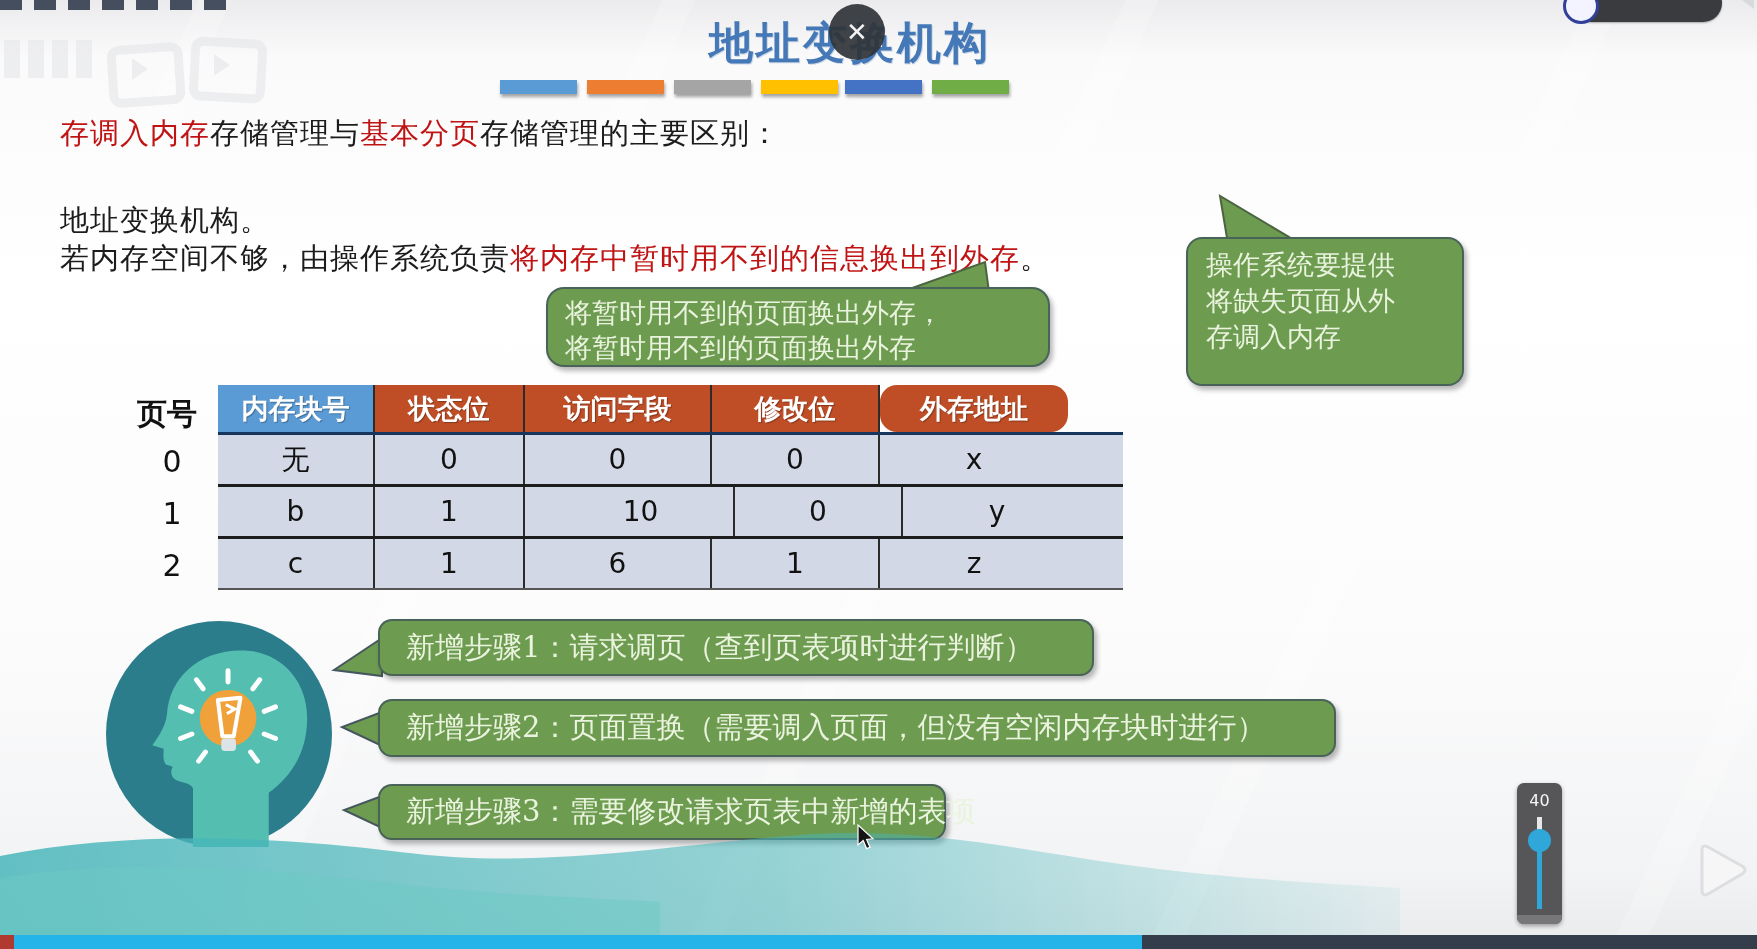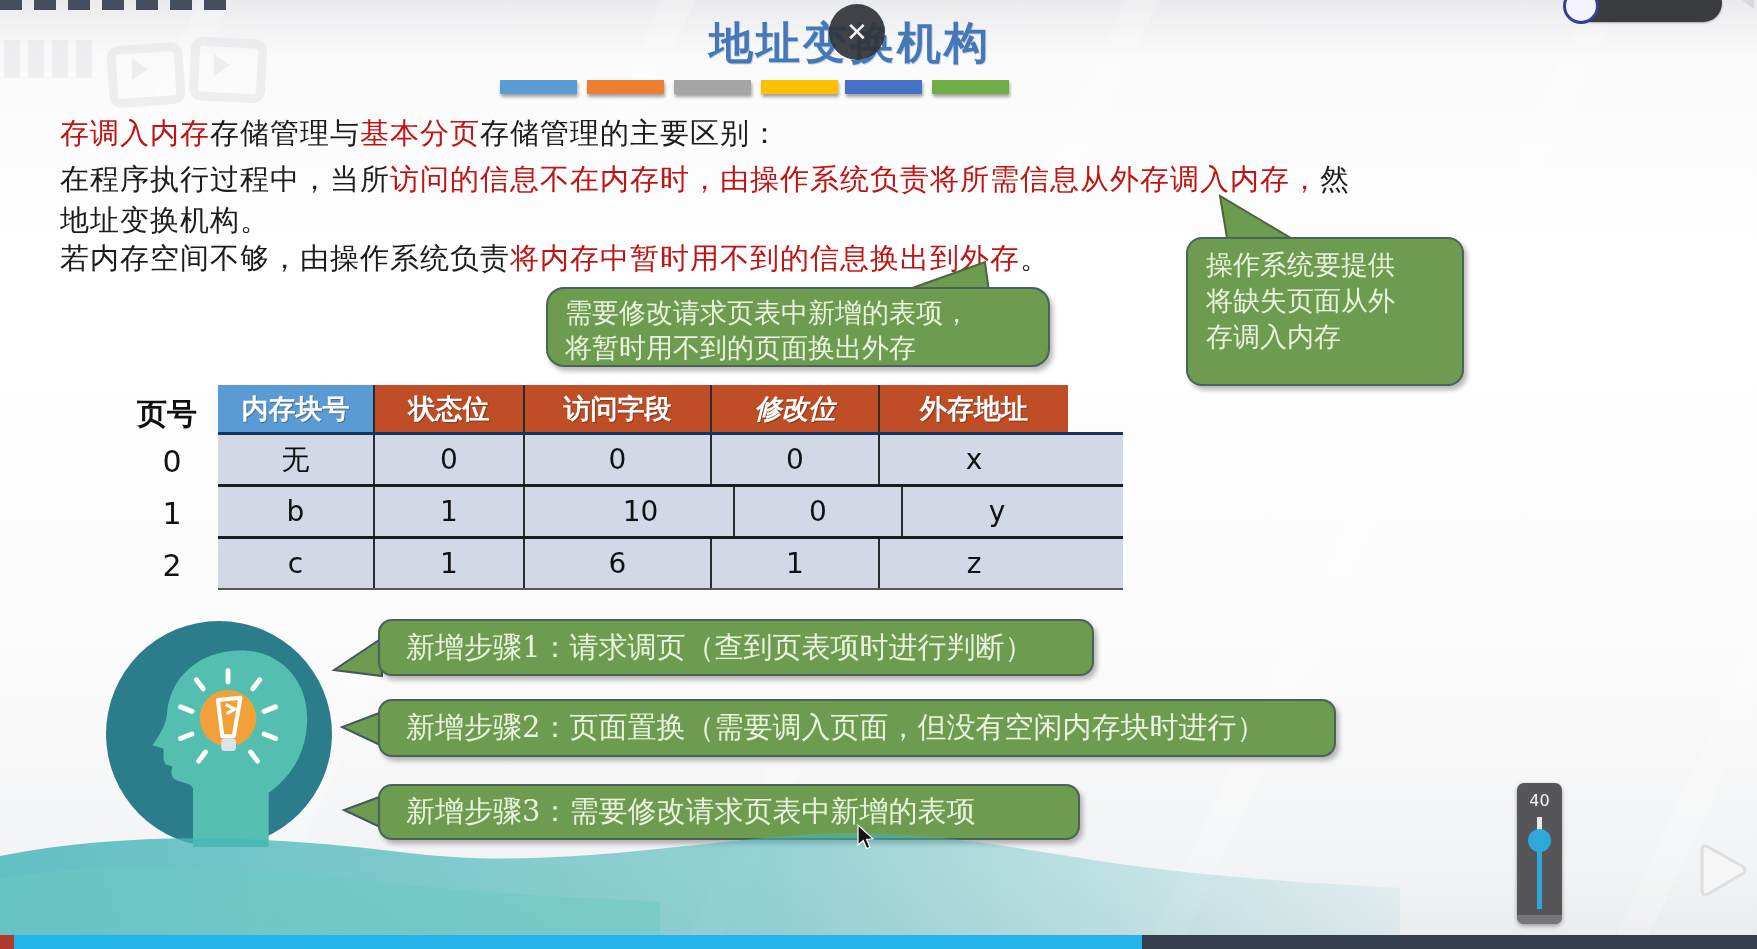--- a/index.html
+++ b/index.html
@@ -24,21 +24,21 @@
     box-shadow:3px 4px 5px rgba(0,0,0,.28);color:#e9f3dd;
     font-family:"DejaVu Serif","Liberation Serif",serif;box-sizing:border-box;}
   .bubble .ln{white-space:nowrap;}
   .tail{position:absolute;}
   
   .pt{position:absolute;left:218px;top:385px;width:905px;}
   .pt-header{display:flex;height:47px;border-bottom:3px solid #17365d;}
   .pt-h{display:flex;align-items:center;justify-content:center;color:#fff;font-weight:bold;
     font-size:27px;border-right:2px solid #2b2b2b;box-sizing:border-box;
     font-family:"DejaVu Sans","Liberation Sans",sans-serif;text-shadow:1px 1px 1px rgba(0,0,0,.3);}
-  .pt-h:last-child{border-right:none;}
+  .pt-h:last-child{border-right:none;border-radius:17px;}
   .pt-row{display:flex;height:49px;background:#d2d8e5;border-bottom:3px solid #1d1d1d;}
   .pt-row:last-child{border-bottom:2px solid #555;}
   .pt-c{display:flex;align-items:center;justify-content:center;font-size:28px;color:#111;
     border-right:2px solid #2b2b2b;box-sizing:border-box;}
   .pt-c:last-child{border-right:none;}
   .row-num{position:absolute;width:60px;text-align:center;font-size:30px;color:#111;}
   .corner-label{position:absolute;left:137px;top:394px;font-size:30px;font-weight:bold;color:#111;
     font-family:"DejaVu Serif","Liberation Serif",serif;}
   
   .vol-panel{left:1517px;top:783px;width:45px;height:141px;background:#565659;border-radius:7px;
@@ -97,56 +97,53 @@
   <div class="accent-bar" style="left: 500px; background: rgb(91, 155, 213);"></div>
   <div class="accent-bar" style="left: 587px; background: rgb(237, 125, 49);"></div>
   <div class="accent-bar" style="left: 674px; background: rgb(165, 165, 165);"></div>
   <div class="accent-bar" style="left: 761px; background: rgb(255, 192, 0);"></div>
   <div class="accent-bar" style="left: 845px; background: rgb(68, 114, 196);"></div>
   <div class="accent-bar" style="left: 932px; background: rgb(112, 173, 71);"></div>
 
   <div class="abs para" style="left:60px;top:114px;">
     <span class="red">存调入内存</span><span>存储管理与</span><span class="red">基本分页</span><span>存储管理的主要区别：</span>
   </div>
-  <div class="abs para" style="left:60px;top:160px;">
-    <span>在程序执行过程中，当所</span><span class="red">访问的信息不在内存时，由操作系统负责将所需信息从外存调入内存，</span><span>然</span>
-  </div>
   <div class="abs para" style="left:60px;top:201px;">地址变换机构。</div>
   <div class="abs para" style="left:60px;top:239px;">
     <span>若内存空间不够，由操作系统负责</span><span class="red">将内存中暂时用不到的信息换出到外存</span><span>。</span>
   </div>
 
   <svg class="tail" style="left:1212px;top:192px;" width="100" height="56" viewBox="0 0 100 56">
     <polygon points="16,52 92,54 8,4" fill="#6d9b50" stroke="#4c6440" stroke-width="2"></polygon>
   </svg>
   <div class="abs bubble" style="left:1186px;top:237px;width:278px;height:149px;padding:8px 0 0 18px;font-size:27px;line-height:36px;">
     <div class="ln">操作系统要提供</div>
     <div class="ln">将缺失页面从外</div>
     <div class="ln">存调入内存</div>
   </div>
 
   <svg class="tail" style="left:893px;top:258px;" width="104" height="36" viewBox="0 0 104 36">
     <polygon points="8,34 96,34 92,4" fill="#6d9b50" stroke="#4c6440" stroke-width="2"></polygon>
   </svg>
   <div class="abs bubble" style="left:546px;top:287px;width:504px;height:80px;padding:6px 0 0 17px;font-size:27px;line-height:35px;border-radius:18px;">
-    <div class="ln">需要修改请求页表中新增的表项，</div>
+    <div class="ln">将暂时用不到的页面换出外存，</div>
     <div class="ln">将暂时用不到的页面换出外存</div>
   </div>
 
   <div class="corner-label">页号</div>
   <div class="row-num" style="left:142px;top:444px;">0</div>
   <div class="row-num" style="left:142px;top:496px;">1</div>
   <div class="row-num" style="left:142px;top:548px;">2</div>
 
   <div class="pt">
     <div class="pt-header">
       <div class="pt-h" style="width:157px;background:#5b9bd5;">内存块号</div>
       <div class="pt-h" style="width:150px;background:#bf4e27;">状态位</div>
       <div class="pt-h" style="width:187px;background:#bf4e27;">访问字段</div>
-      <div class="pt-h" style="width:168px;background:#bf4e27;font-style:italic;">修改位</div>
+      <div class="pt-h" style="width:168px;background:#bf4e27;">修改位</div>
       <div class="pt-h" style="width:188px;background:#bf4e27;">外存地址</div>
     </div>
     <div class="pt-row">
       <div class="pt-c" style="width:157px;font-family:'DejaVu Serif',serif;">无</div>
       <div class="pt-c" style="width:150px;">0</div>
       <div class="pt-c" style="width:187px;">0</div>
       <div class="pt-c" style="width:168px;">0</div>
       <div class="pt-c" style="width:188px;">x</div>
     </div>
     <div class="pt-row">
@@ -195,21 +192,21 @@
   <svg class="tail" style="left:338px;top:710px;" width="46" height="38" viewBox="0 0 46 38">
     <polygon points="44,2 44,36 4,17" fill="#6d9b50" stroke="#45565f" stroke-width="2"></polygon>
   </svg>
   <div class="abs bubble" style="left:378px;top:699px;width:958px;height:58px;border-radius:14px;display:flex;align-items:center;padding-left:26px;font-size:29px;">
     <span class="ln">新增步骤2：页面置换（需要调入页面，但没有空闲内存块时进行）</span>
   </div>
 
   <svg class="tail" style="left:340px;top:794px;" width="44" height="36" viewBox="0 0 44 36">
     <polygon points="42,2 42,34 4,16" fill="#6d9b50" stroke="#45565f" stroke-width="2"></polygon>
   </svg>
-  <div class="abs bubble" style="left:378px;top:784px;width:702px;height:56px;border-radius:14px;display:flex;align-items:center;padding-left:26px;font-size:29px;">
+  <div class="abs bubble" style="left:378px;top:784px;width:568px;height:56px;border-radius:14px;display:flex;align-items:center;padding-left:26px;font-size:29px;">
     <span class="ln">新增步骤3：需要修改请求页表中新增的表项</span>
   </div>
 
   <svg class="abs" style="left:0;top:0;pointer-events:none;" width="1757" height="949" viewBox="0 0 1757 949">
     <defs>
       <linearGradient id="wg" x1="0" y1="0" x2="1400" y2="0" gradientUnits="userSpaceOnUse">
         <stop offset="0" stop-color="#48b6ba" stop-opacity="0.85"></stop>
         <stop offset="0.55" stop-color="#48b6ba" stop-opacity="0.55"></stop>
         <stop offset="1" stop-color="#48b6ba" stop-opacity="0.08"></stop>
       </linearGradient>

